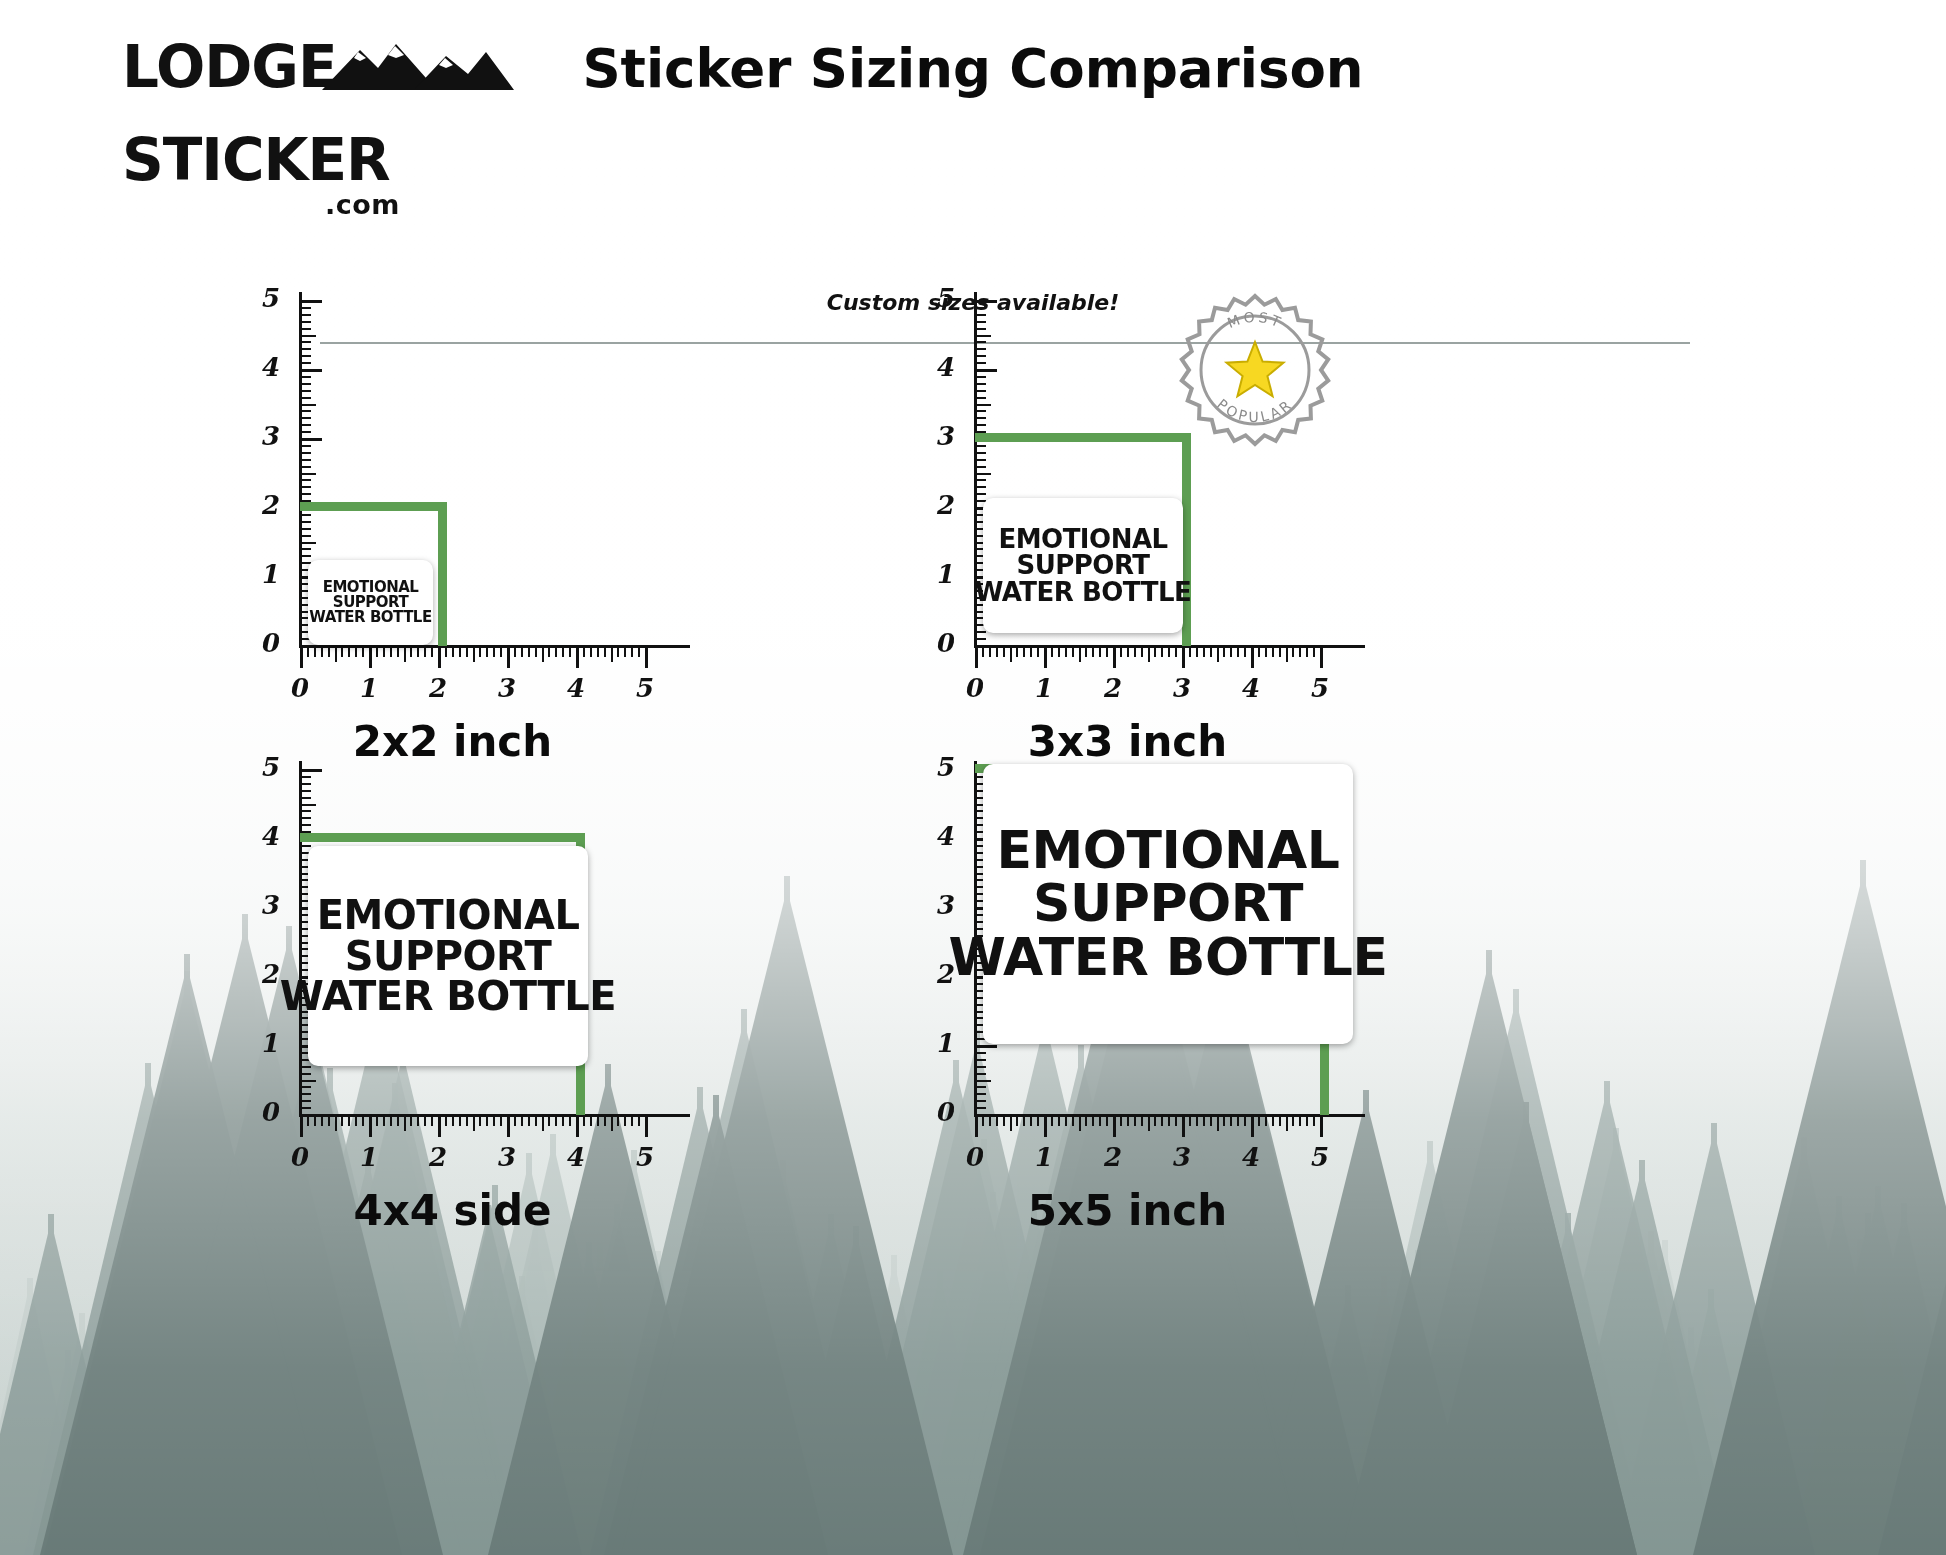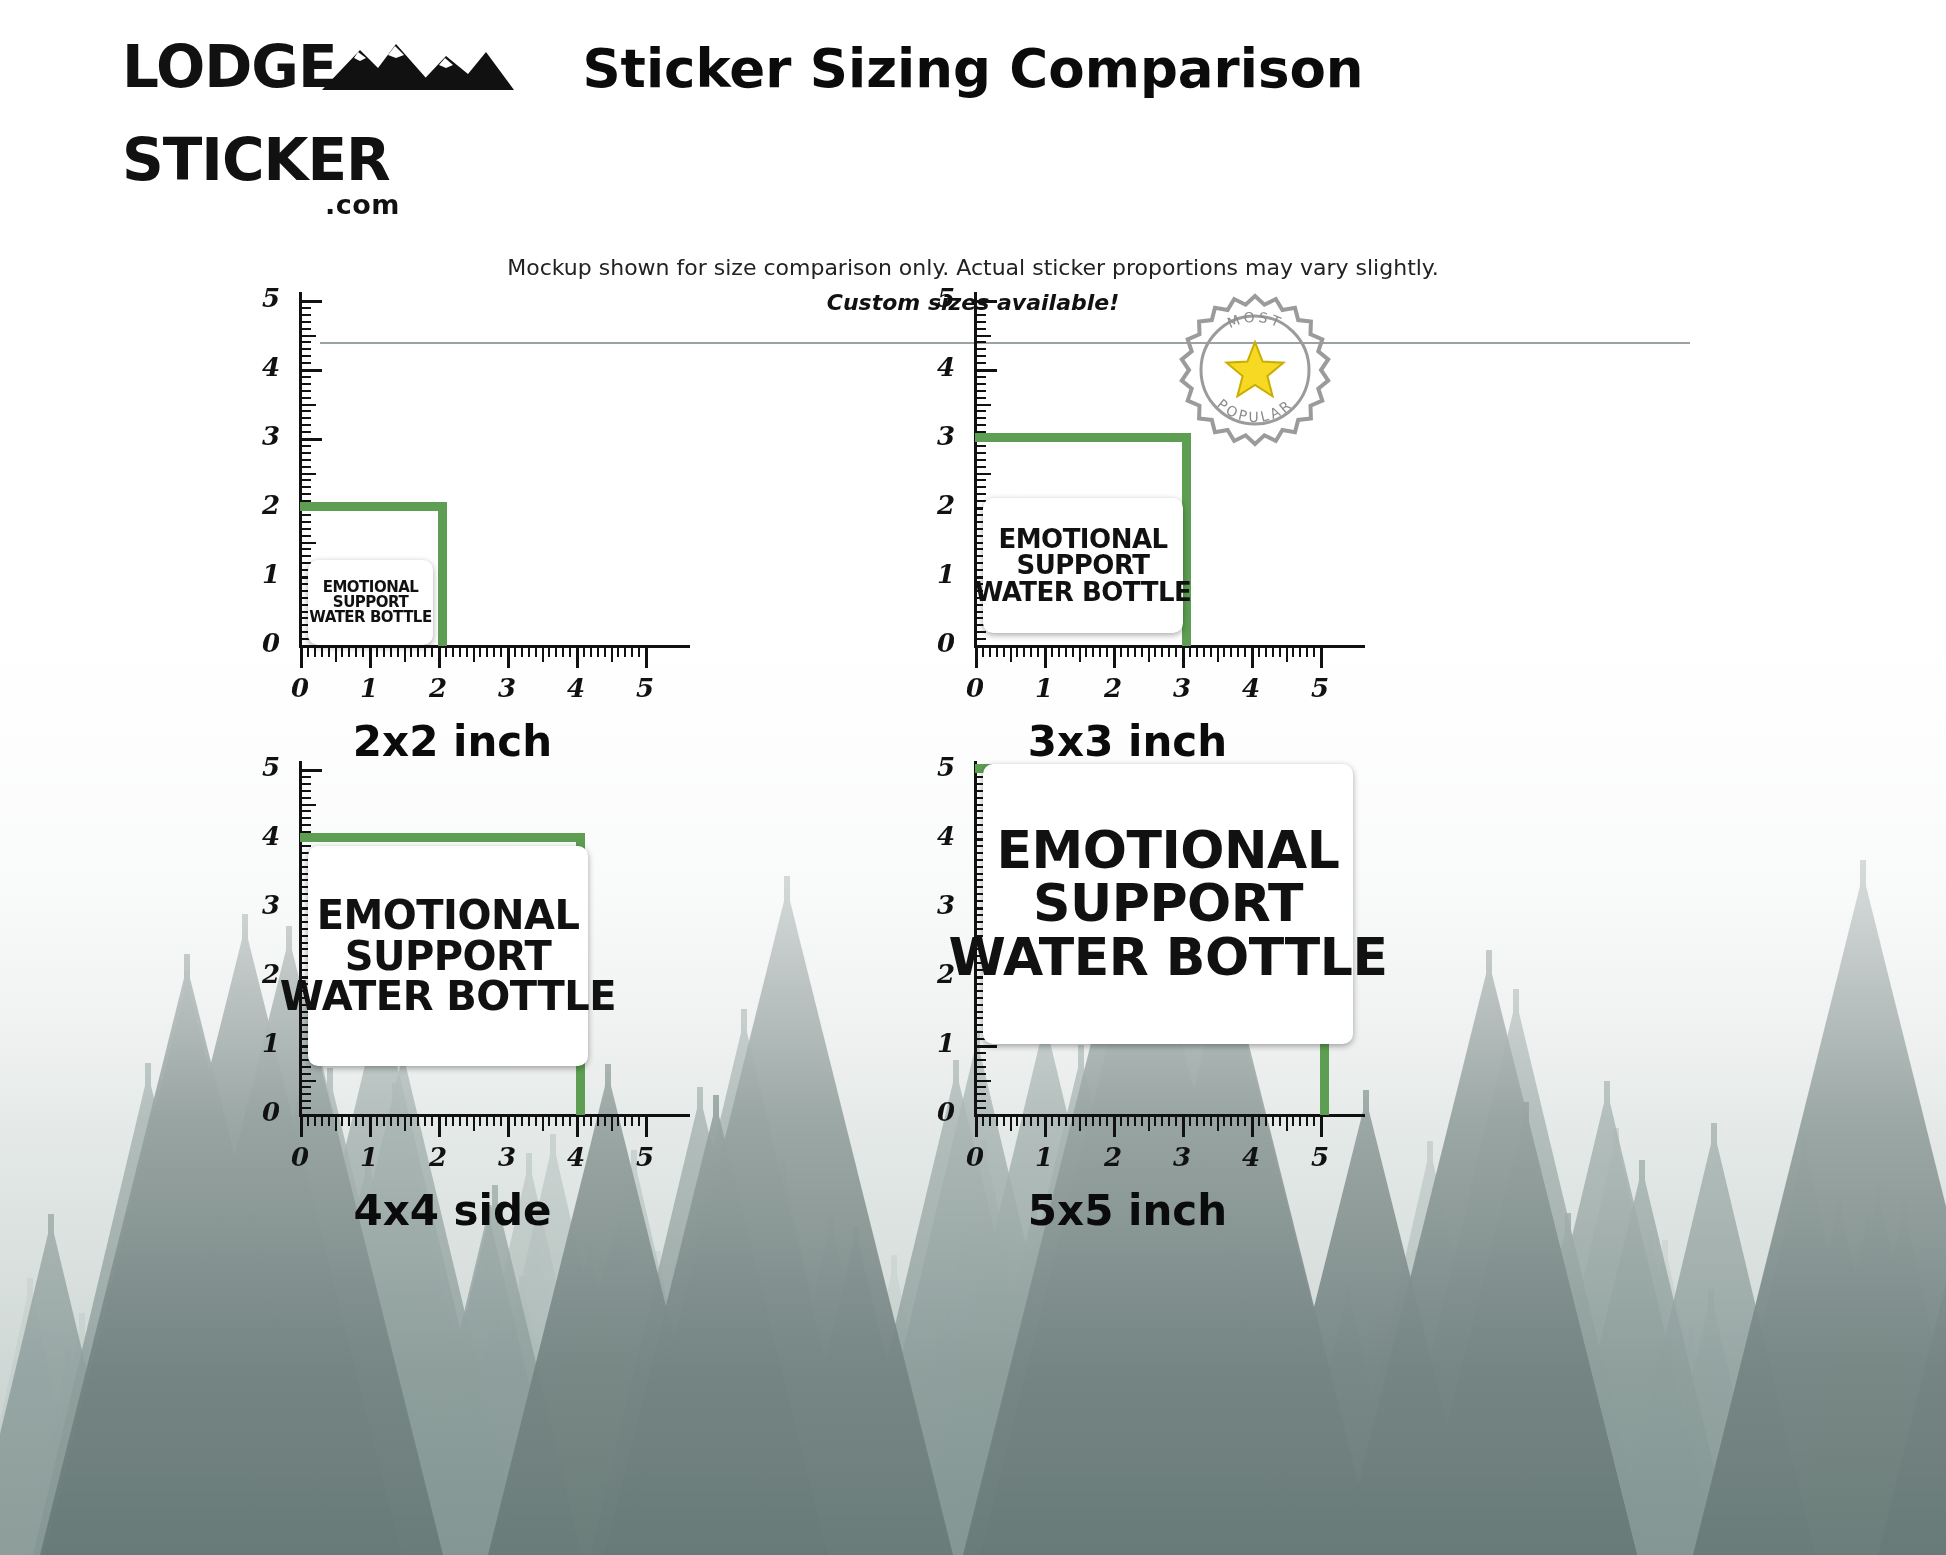--- a/index.html
+++ b/index.html
@@ -272,21 +272,20 @@
     <div class="logo-text">LODGE</div>
     <div class="logo-text" style="margin-top:38px;">STICKER</div>
     <div class="logo-dotcom">.com</div>
   </div>
 
   <div class="title">Sticker Sizing Comparison</div>
 
   <div class="subtitle">
   </div>
 
-  <div class="note">Mockup shown for size comparison only. Actual sticker proportions may vary slightly.</div>
   <div class="custom">Custom sizes available!</div>
   <div class="divider"></div>
 
   <div id="panels">
       <div class="panel" style="left: 0px; top: 0px;">
         <div class="axis-line" style="left: 299px; top: 292px; width: 3px; height: 353px;"></div>
         <div class="axis-line" style="left: 299px; top: 645px; height: 3px; width: 391px;"></div>
         <div class="tick" style="left: 300px; top: 648px; height: 20px; width: 3px;"></div>
         <div class="tick" style="left: 306.9px; top: 648px; height: 9px; width: 2px;"></div>
         <div class="tick" style="left: 313.8px; top: 648px; height: 9px; width: 2px;"></div>

